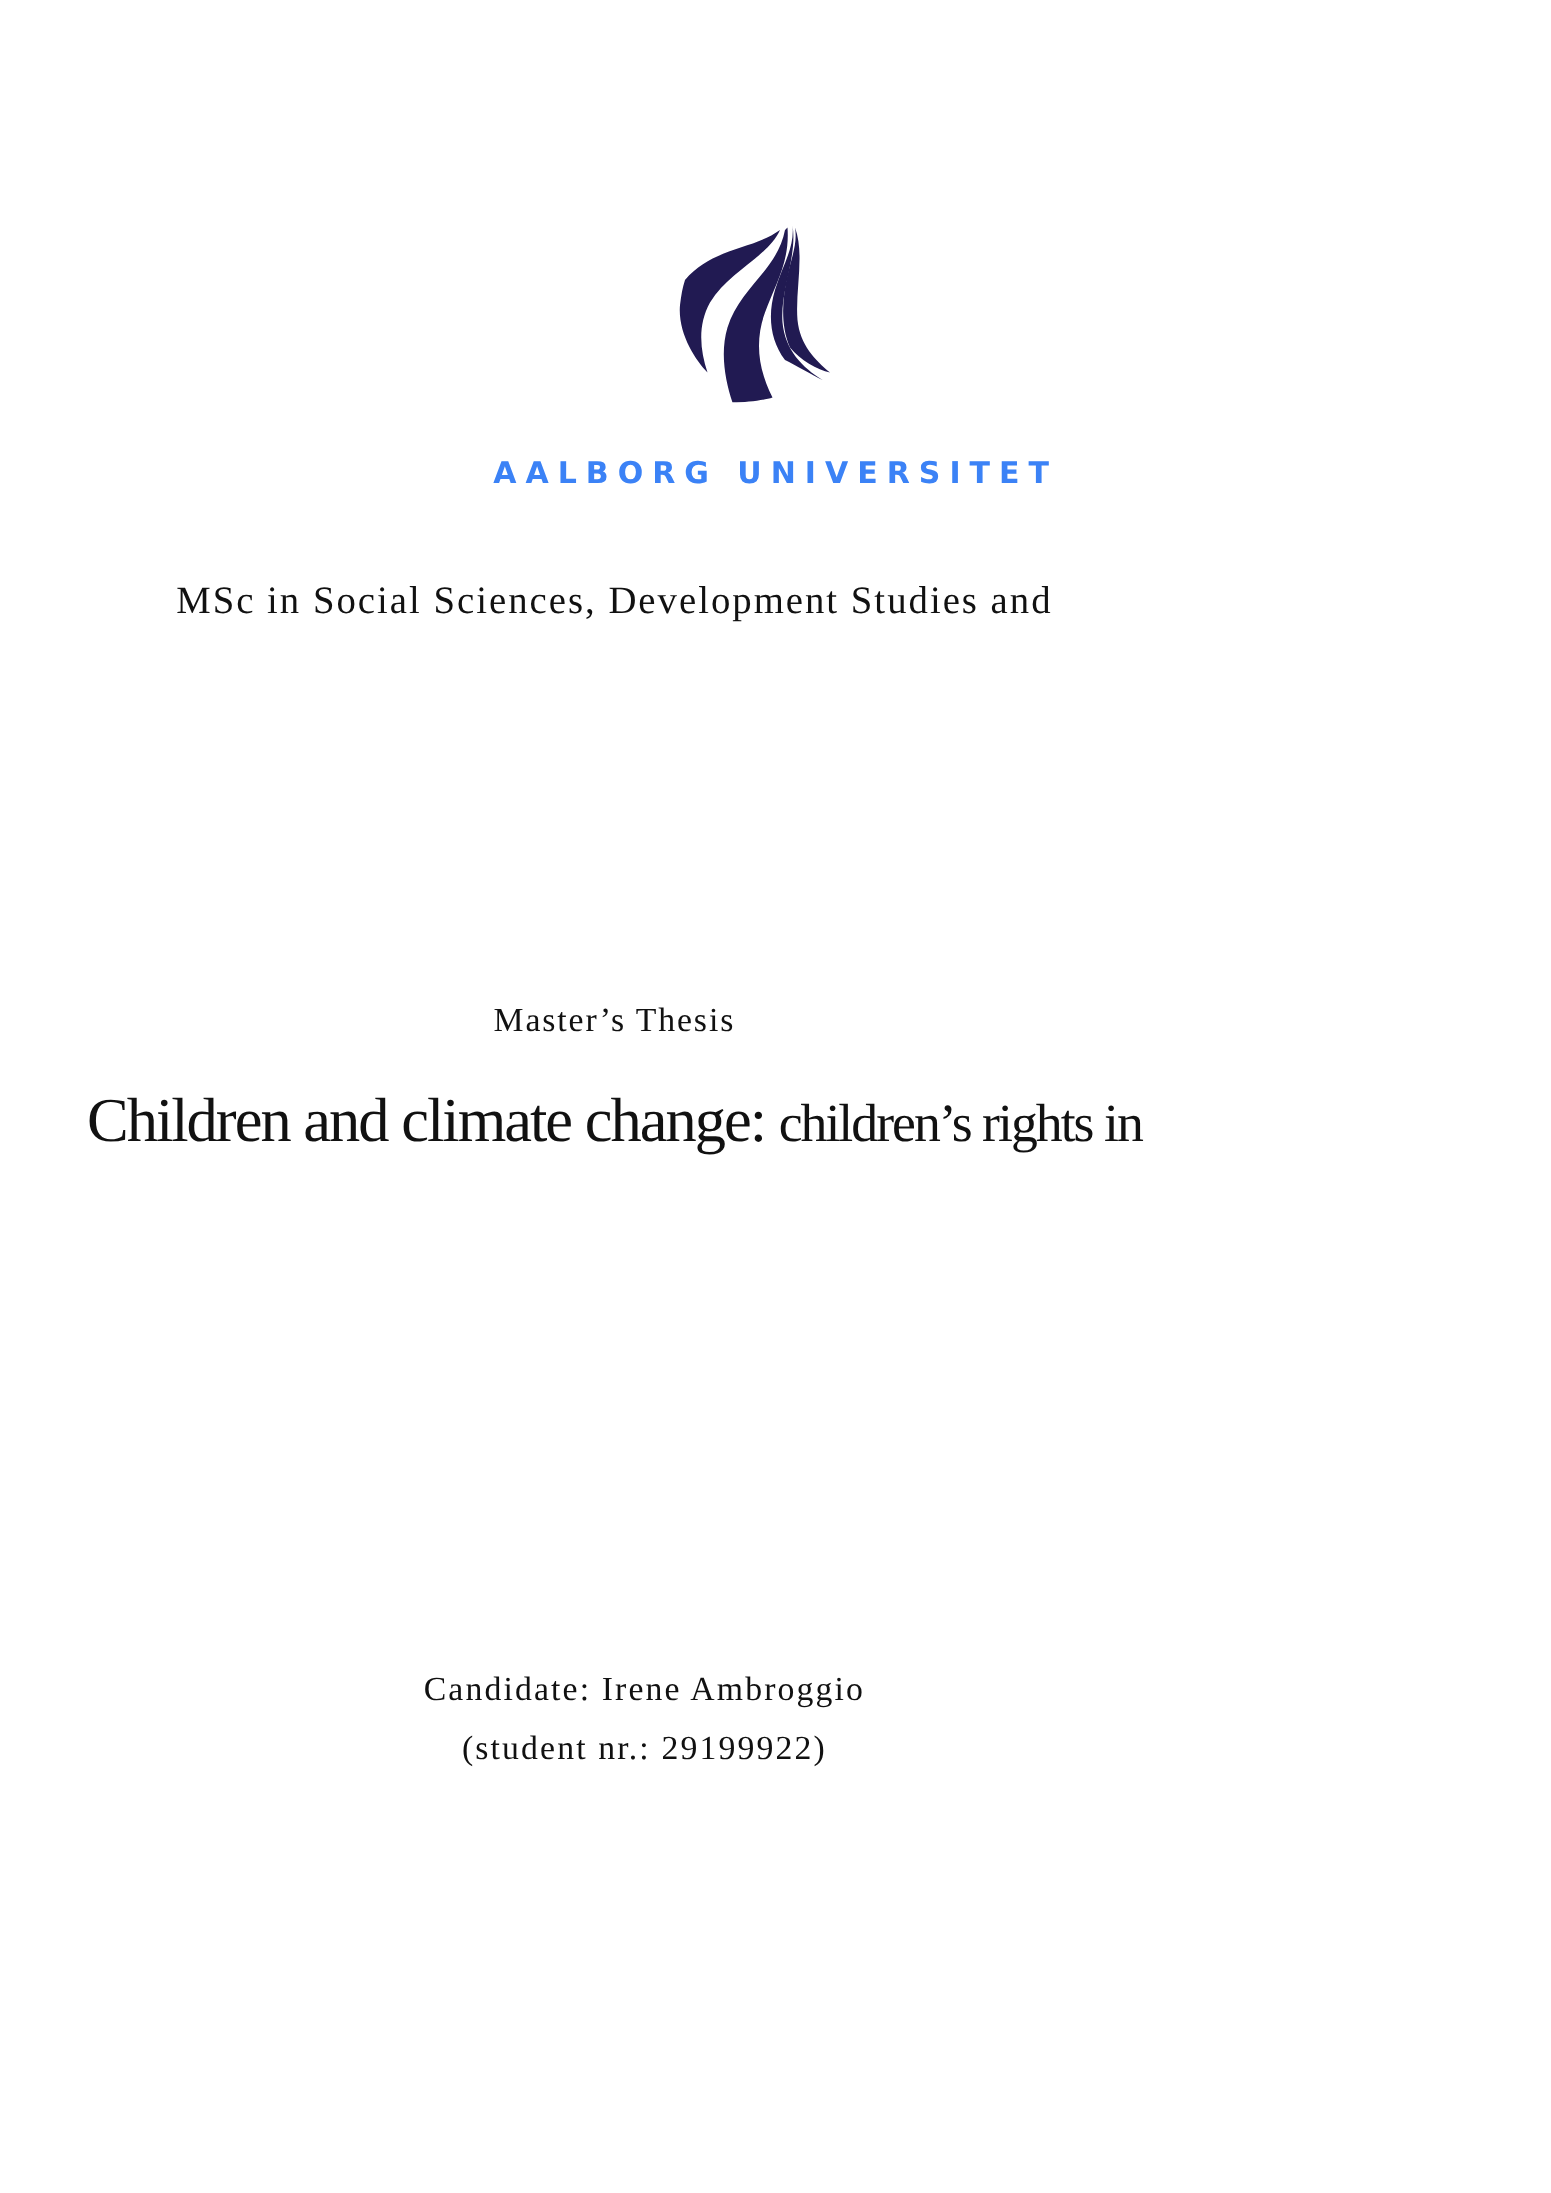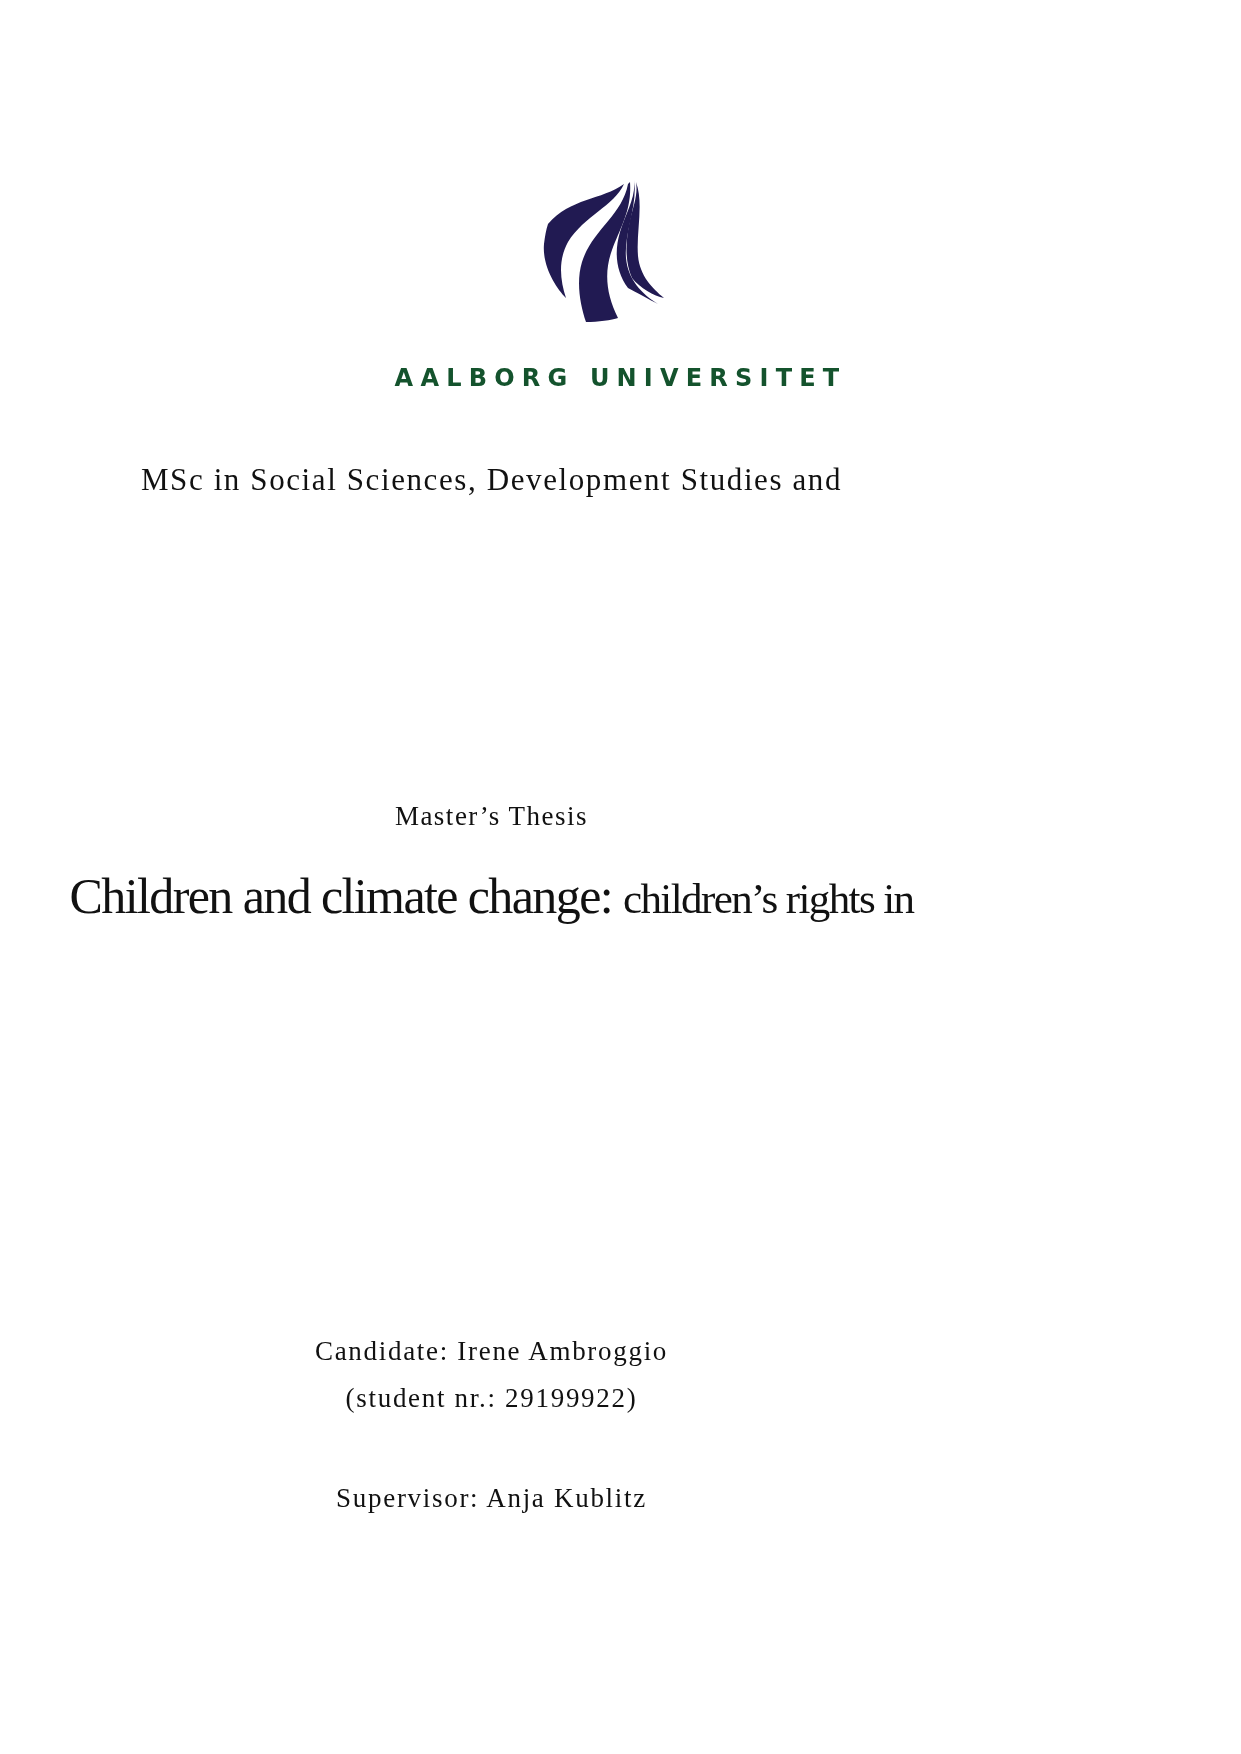--- a/index.html
+++ b/index.html
@@ -30,21 +30,21 @@
     .wordmark {
       position: absolute;
       left: 0;
       width: 1241px;
       top: 363px;
       text-align: center;
       font-family: "DejaVu Sans", "Liberation Sans", sans-serif;
       font-weight: bold;
       font-size: 24px;
       letter-spacing: 7.2px;
-      color: #14532d;
+      color: #3b82f6;
       line-height: 30px;
     }
     .centered {
       position: absolute;
       left: 0;
       width: 983px;
       text-align: center;
       white-space: nowrap;
     }
     .program {
@@ -66,20 +66,21 @@
       letter-spacing: -1.6px;
     }
     .title .small {
       font-size: 43px;
     }
     .candidate {
       top: 1328px;
       font-size: 27px;
       line-height: 47px;
       letter-spacing: 1.7px;
+      margin-left: 24px;
     }
     .supervisor {
       top: 1478px;
       font-size: 27px;
       line-height: 40px;
       letter-spacing: 1.7px;
     }
   </style>
 </head>
 <body>
@@ -108,15 +109,14 @@
 
   <div class="centered title">
     <div><span>Children and climate change: </span><span class="small">children’s rights in</span></div>
   </div>
 
   <div class="centered candidate">
     <div>Candidate: Irene Ambroggio</div>
     <div>(student nr.: 29199922)</div>
   </div>
 
-  <div class="centered supervisor">Supervisor: Anja Kublitz</div>
 
 </div>
 
 </body></html>

